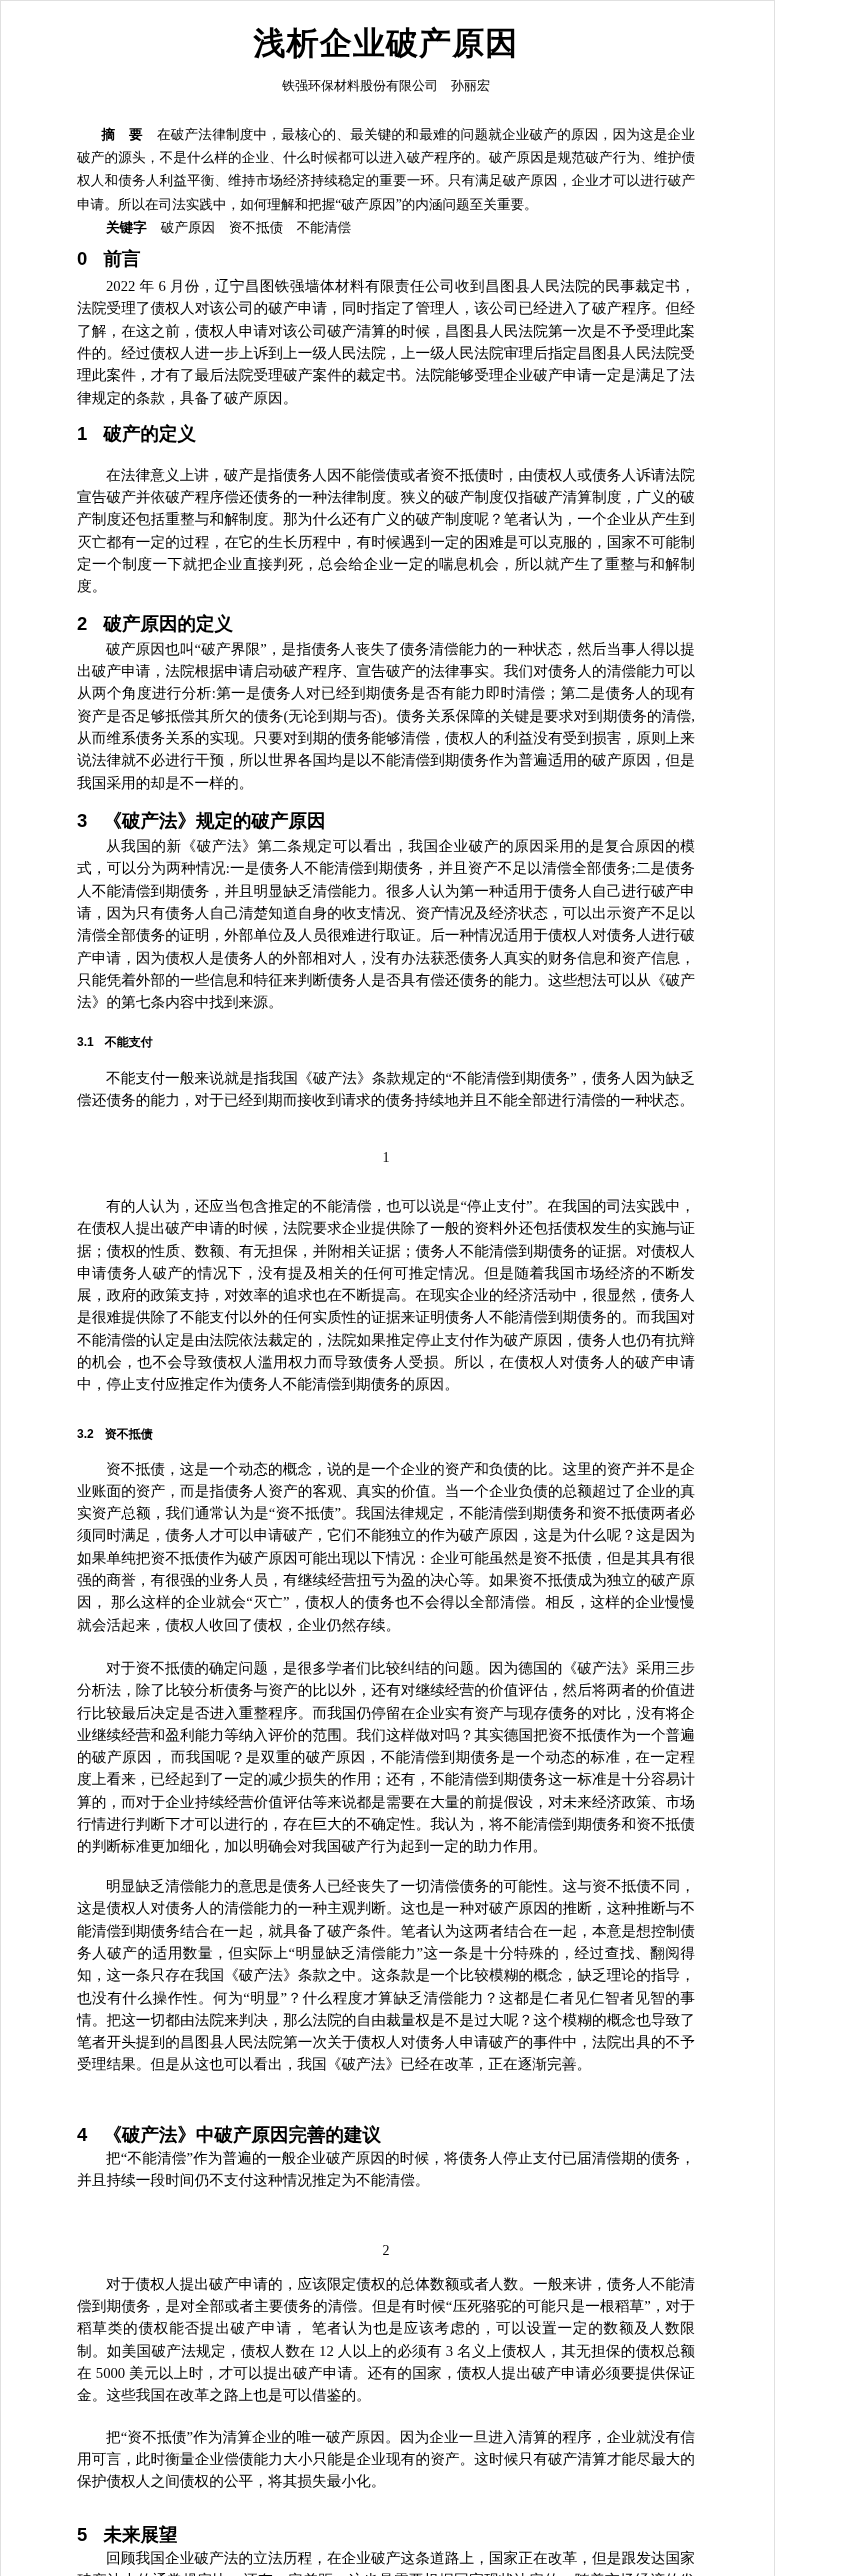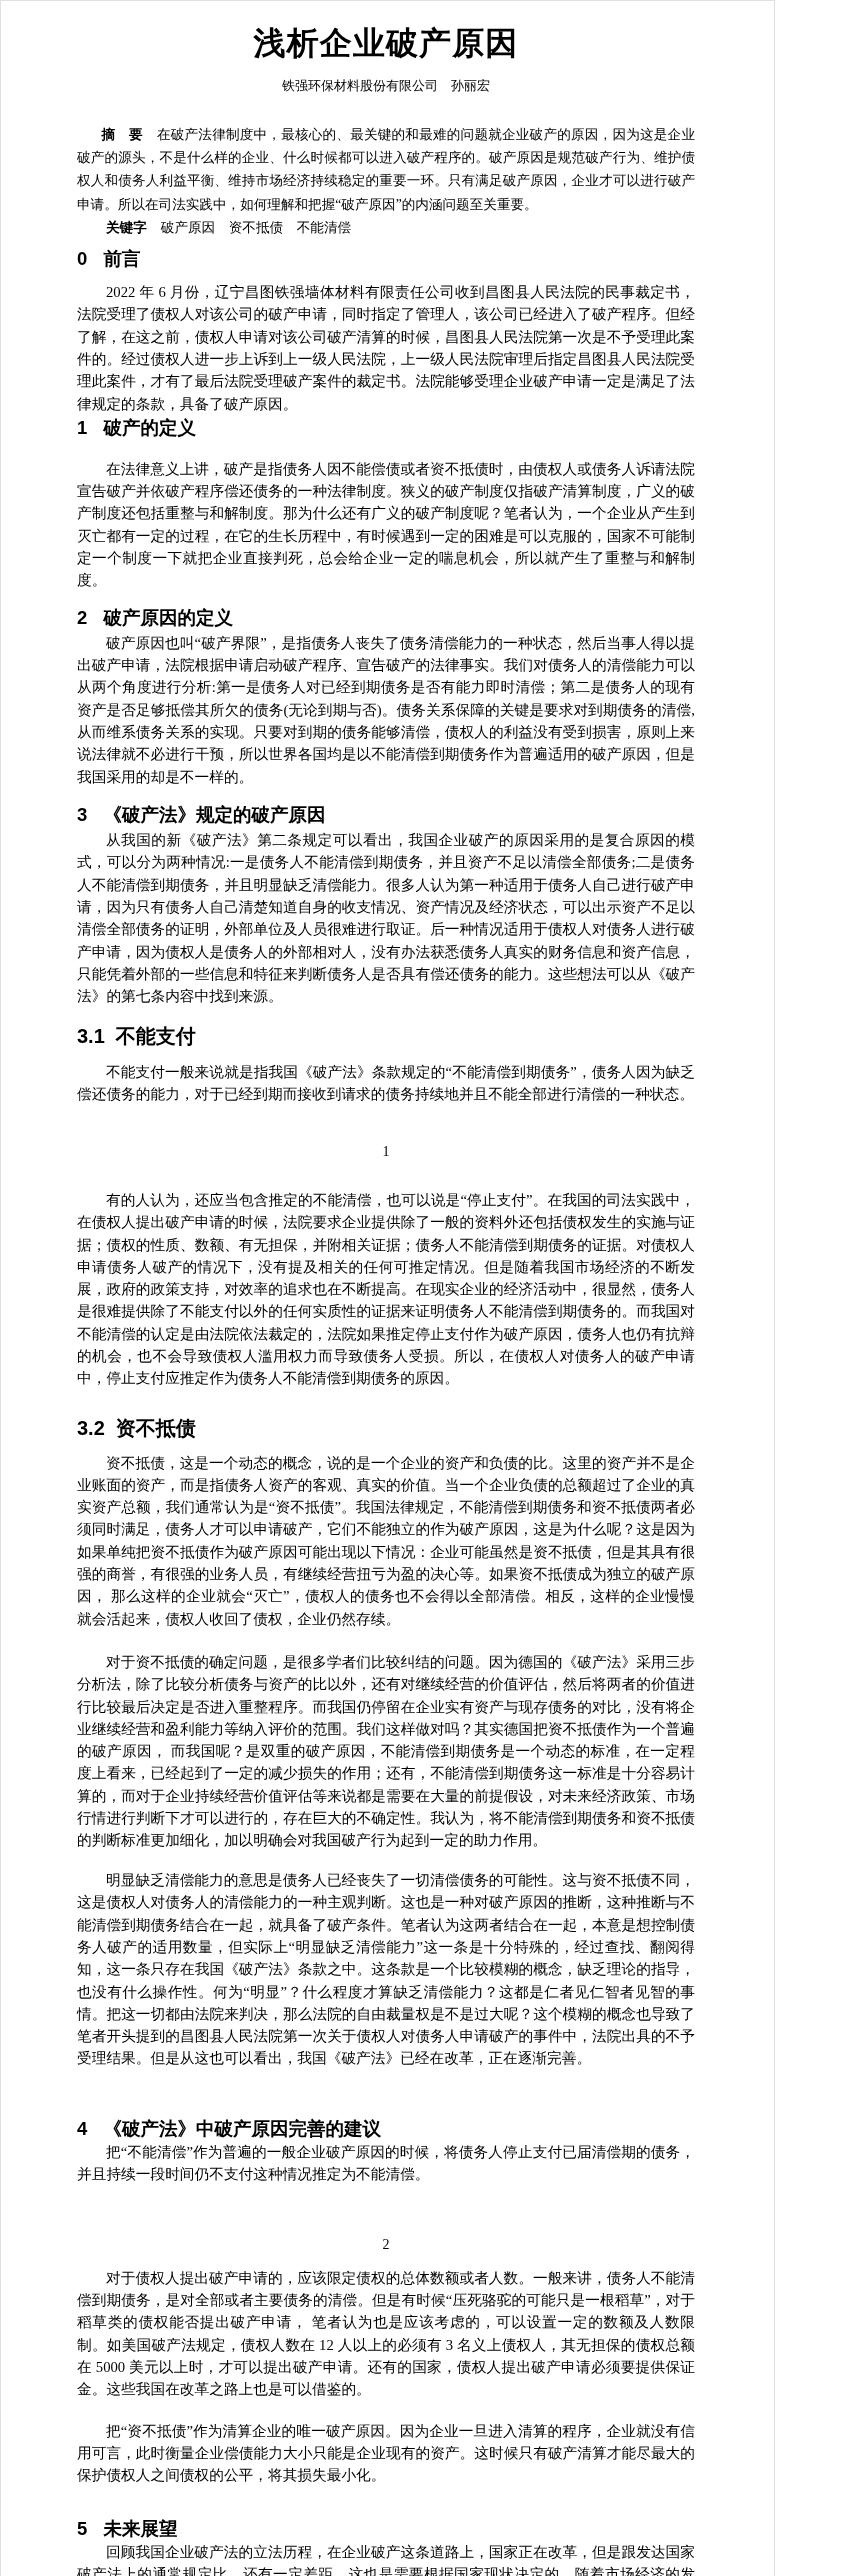--- a/index.html
+++ b/index.html
@@ -41,21 +41,21 @@
     font-weight: bold;
     margin-right: 14px;
   }
   .sec {
     margin: 0;
     font-family: "Liberation Sans", "DejaVu Sans", sans-serif;
     font-weight: bold;
     font-size: 18.5px;
     line-height: 25px;
   }
-  .h-sub { font-size: 20px; line-height: 24px; }
+  .h-sub { font-size: 12px; line-height: 24px; }
   .sec .sec-num { margin-right: 16.3px; font-weight: bold; }
   .h-sub .sec-num { margin-right: 11px; }
   .para {
     margin: 0;
     font-size: 14.7px;
     line-height: 22.3px;
     text-align: justify;
     text-indent: 29px;
     word-break: break-all;
   }
@@ -81,23 +81,23 @@
 
   <h1 class="title">浅析企业破产原因</h1>
 
   <div class="author">铁强环保材料股份有限公司　孙丽宏</div>
 
   <p class="abstract"><b class="lbl">摘　要</b><span>在破产法律制度中，最核心的、最关键的和最难的问题就企业破产的原因，因为这是企业破产的源头，不是什么样的企业、什么时候都可以进入破产程序的。破产原因是规范破产行为、维护债权人和债务人利益平衡、维持市场经济持续稳定的重要一环。只有满足破产原因，企业才可以进行破产申请。所以在司法实践中，如何理解和把握“破产原因”的内涵问题至关重要。</span></p>
 
   <p class="keywords"><b class="lbl">关键字</b><span>破产原因　资不抵债　不能清偿</span></p>
 
   <h2 class="sec" style="margin-top:6.5px"><span class="sec-num">0</span><span>前言</span></h2>
-  <p class="para" style="margin-top:10px">2022 年 6 月份，辽宁昌图铁强墙体材料有限责任公司收到昌图县人民法院的民事裁定书，法院受理了债权人对该公司的破产申请，同时指定了管理人，该公司已经进入了破产程序。但经了解，在这之前，债权人申请对该公司破产清算的时候，昌图县人民法院第一次是不予受理此案件的。经过债权人进一步上诉到上一级人民法院，上一级人民法院审理后指定昌图县人民法院受理此案件，才有了最后法院受理破产案件的裁定书。法院能够受理企业破产申请一定是满足了法律规定的条款，具备了破产原因。</p>
+  <p class="para" style="margin-top:4px">2022 年 6 月份，辽宁昌图铁强墙体材料有限责任公司收到昌图县人民法院的民事裁定书，法院受理了债权人对该公司的破产申请，同时指定了管理人，该公司已经进入了破产程序。但经了解，在这之前，债权人申请对该公司破产清算的时候，昌图县人民法院第一次是不予受理此案件的。经过债权人进一步上诉到上一级人民法院，上一级人民法院审理后指定昌图县人民法院受理此案件，才有了最后法院受理破产案件的裁定书。法院能够受理企业破产申请一定是满足了法律规定的条款，具备了破产原因。</p>
 
-  <h2 class="sec" style="margin-top:0"><span class="sec-num">1</span><span>破产的定义</span></h2>
+  <h2 class="sec" style="margin-top:12px"><span class="sec-num">1</span><span>破产的定义</span></h2>
   <p class="para" style="margin-top:18px">在法律意义上讲，破产是指债务人因不能偿债或者资不抵债时，由债权人或债务人诉请法院宣告破产并依破产程序偿还债务的一种法律制度。狭义的破产制度仅指破产清算制度，广义的破产制度还包括重整与和解制度。那为什么还有广义的破产制度呢？笔者认为，一个企业从产生到灭亡都有一定的过程，在它的生长历程中，有时候遇到一定的困难是可以克服的，国家不可能制定一个制度一下就把企业直接判死，总会给企业一定的喘息机会，所以就产生了重整与和解制度。</p>
 
   <h2 class="sec" style="margin-top:13px"><span class="sec-num">2</span><span>破产原因的定义</span></h2>
   <p class="para" style="margin-top:2.2px">破产原因也叫“破产界限”，是指债务人丧失了债务清偿能力的一种状态，然后当事人得以提出破产申请，法院根据申请启动破产程序、宣告破产的法律事实。我们对债务人的清偿能力可以从两个角度进行分析:第一是债务人对已经到期债务是否有能力即时清偿；第二是债务人的现有资产是否足够抵偿其所欠的债务(无论到期与否)。债务关系保障的关键是要求对到期债务的清偿,从而维系债务关系的实现。只要对到期的债务能够清偿，债权人的利益没有受到损害，原则上来说法律就不必进行干预，所以世界各国均是以不能清偿到期债务作为普遍适用的破产原因，但是我国采用的却是不一样的。</p>
 
   <h2 class="sec" style="margin-top:14px"><span class="sec-num">3</span><span>《破产法》规定的破产原因</span></h2>
   <p class="para" style="margin-top:2.2px">从我国的新《破产法》第二条规定可以看出，我国企业破产的原因采用的是复合原因的模式，可以分为两种情况:一是债务人不能清偿到期债务，并且资产不足以清偿全部债务;二是债务人不能清偿到期债务，并且明显缺乏清偿能力。很多人认为第一种适用于债务人自己进行破产申请，因为只有债务人自己清楚知道自身的收支情况、资产情况及经济状态，可以出示资产不足以清偿全部债务的证明，外部单位及人员很难进行取证。后一种情况适用于债权人对债务人进行破产申请，因为债权人是债务人的外部相对人，没有办法获悉债务人真实的财务信息和资产信息，只能凭着外部的一些信息和特征来判断债务人是否具有偿还债务的能力。这些想法可以从《破产法》的第七条内容中找到来源。</p>
 
   <h3 class="sec h-sub" style="margin-top:16.3px"><span class="sec-num">3.1</span><span>不能支付</span></h3>
   <p class="para" style="margin-top:13px">不能支付一般来说就是指我国《破产法》条款规定的“不能清偿到期债务”，债务人因为缺乏偿还债务的能力，对于已经到期而接收到请求的债务持续地并且不能全部进行清偿的一种状态。</p>

